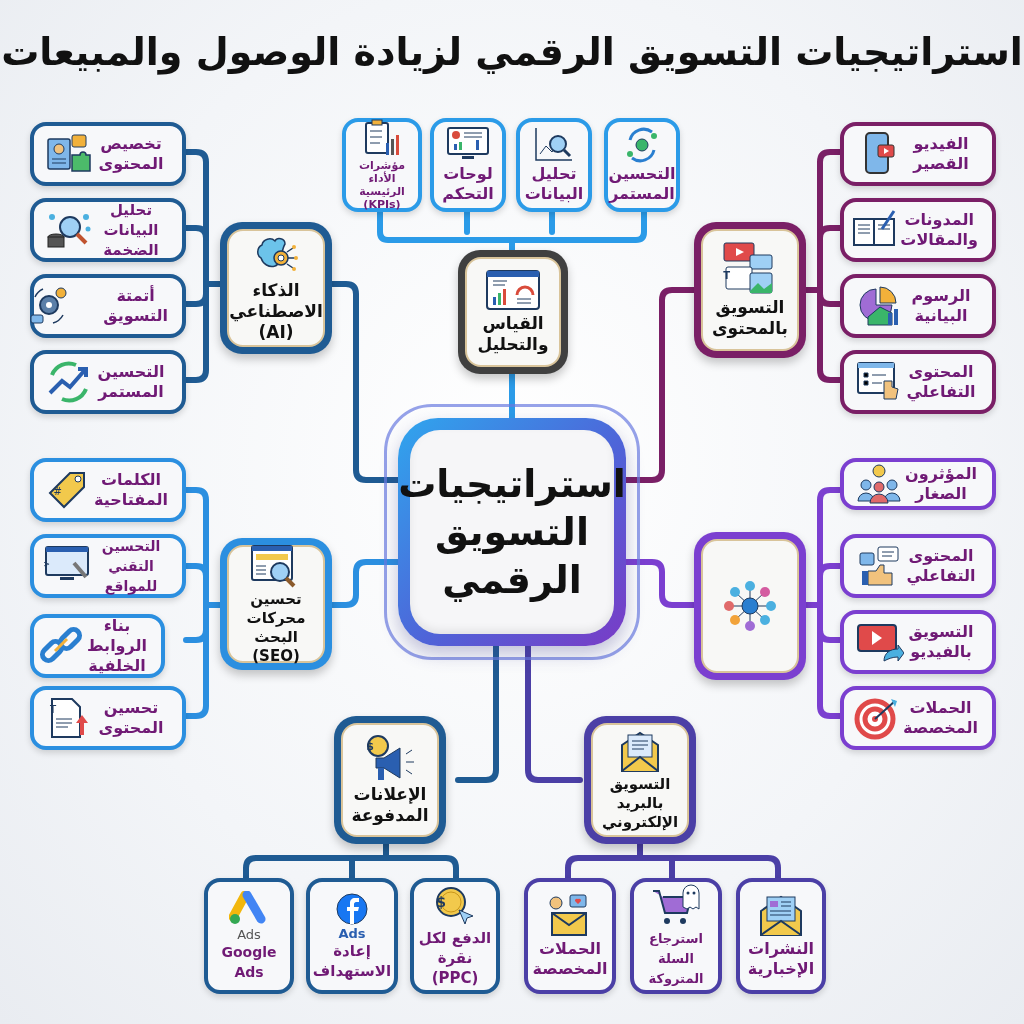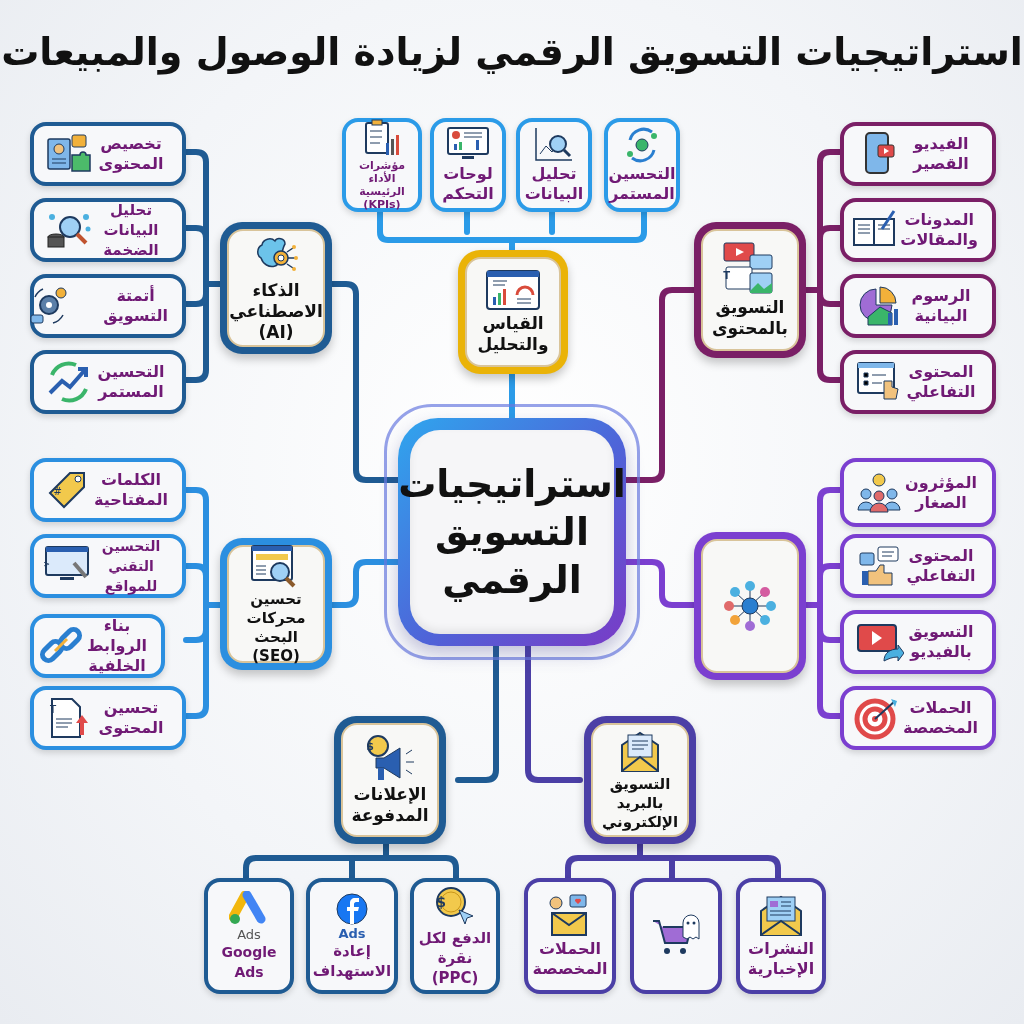--- a/index.html
+++ b/index.html
@@ -198,21 +198,21 @@
   <div class="ico">
     <svg viewBox="0 0 50 46">
         <path d="M8 16a18 18 0 0 1 24-10" stroke="#3ab56a" stroke-width="4" fill="none"></path>
         <path d="M42 30a18 18 0 0 1-24 10" stroke="#3ab56a" stroke-width="4" fill="none"></path>
         <path d="M6 34l12-12 8 6 14-16" stroke="#2a5fb0" stroke-width="4" fill="none"></path>
         <path d="M34 10h8v8" stroke="#2a5fb0" stroke-width="4" fill="none"></path>
       </svg>
   </div>
 </div>
 
-<div class="hub" style="left:458px;top:250px;width:110px;height:124px;background:#eab308;">
+<div class="hub" style="left:458px;top:250px;width:110px;height:124px;background:#404040;">
   <div class="inner">
     <div class="ico" style="width:56px;height:44px;">
       <svg viewBox="0 0 56 44">
           <rect x="2" y="2" width="52" height="38" rx="3" fill="#fff" stroke="#1e3a5f" stroke-width="2"></rect>
           <rect x="2" y="2" width="52" height="6" fill="#2a5fb0"></rect>
           <rect x="8" y="28" width="3" height="8" fill="#2a5fb0"></rect>
           <rect x="13" y="24" width="3" height="12" fill="#3ab56a"></rect>
           <rect x="18" y="20" width="3" height="16" fill="#d94b3b"></rect>
           <path d="M32 26a8 8 0 0 1 16 0" stroke="#d94b3b" stroke-width="3" fill="none"></path>
           <path d="M8 12h14M8 16h12M32 30h14M32 34h14" stroke="#1e3a5f"></path>
@@ -425,21 +425,21 @@
           <circle cx="44" cy="40" r="5" fill="#4bb0e0"></circle>
           <circle cx="29" cy="46" r="5" fill="#a06cd5"></circle>
           <circle cx="14" cy="40" r="5" fill="#f2a33a"></circle>
           <circle cx="8" cy="26" r="5" fill="#e06a6a"></circle>
           <circle cx="14" cy="12" r="5" fill="#4bb0e0"></circle>
         </svg>
     </div>
   </div>
 </div>
 
-<div class="card h" style="left:840px;top:458px;width:156px;height:69px;border-color:#7b3fd0;">
+<div class="card h" style="left:840px;top:458px;width:156px;height:52px;border-color:#7b3fd0;">
   <div class="lbl">المؤثرون
 الصغار</div>
   <div class="ico">
     <svg viewBox="0 0 50 46">
         <circle cx="25" cy="10" r="6" fill="#f2c94c" stroke="#1e3a5f"></circle>
         <circle cx="12" cy="24" r="5" fill="#7fb7ea" stroke="#1e3a5f"></circle>
         <circle cx="38" cy="24" r="5" fill="#7fb7ea" stroke="#1e3a5f"></circle>
         <circle cx="25" cy="26" r="5" fill="#e06a6a" stroke="#1e3a5f"></circle>
         <path d="M4 40a8 8 0 0 1 16 0zM30 40a8 8 0 0 1 16 0z" fill="#7fb7ea" stroke="#1e3a5f"></path>
         <path d="M16 42a9 9 0 0 1 18 0z" fill="#e06a6a" stroke="#1e3a5f"></path>
@@ -568,20 +568,22 @@
   <div class="ico" style="width:50px;height:46px;">
     <svg viewBox="0 0 50 46">
         <path d="M2 8h6l6 22h22l4-16H12" fill="#a06cd5" stroke="#1e3a5f" stroke-width="2"></path>
         <circle cx="16" cy="38" r="3" fill="#1e3a5f"></circle>
         <circle cx="32" cy="38" r="3" fill="#1e3a5f"></circle>
         <path d="M32 24V10a8 8 0 0 1 16 0v16l-3-2-3 2-3-2-3 2z" fill="#fff" stroke="#1e3a5f"></path>
         <circle cx="37" cy="10" r="1.5" fill="#1e3a5f"></circle>
         <circle cx="43" cy="10" r="1.5" fill="#1e3a5f"></circle>
       </svg>
   </div>
+  <div class="lbl" style="font-size:13px;">استرجاع السلة
+المتروكة</div>
 </div>
 <div class="card v" style="left:736px;top:878px;width:90px;height:116px;border-color:#4b3fa6;">
   <div class="ico" style="width:48px;height:46px;">
     <svg viewBox="0 0 48 46">
         <path d="M4 18l20-14 20 14v24H4z" fill="#f2c94c" stroke="#1e3a5f" stroke-width="2"></path>
         <rect x="10" y="4" width="28" height="24" fill="#9fd0f5" stroke="#1e3a5f"></rect>
         <rect x="13" y="8" width="8" height="6" fill="#a06cd5"></rect>
         <path d="M24 9h10M24 13h10M13 18h21M13 22h21" stroke="#1e3a5f"></path>
         <path d="M4 42l20-14 20 14" fill="#f2c94c" stroke="#1e3a5f" stroke-width="2"></path>
       </svg>

